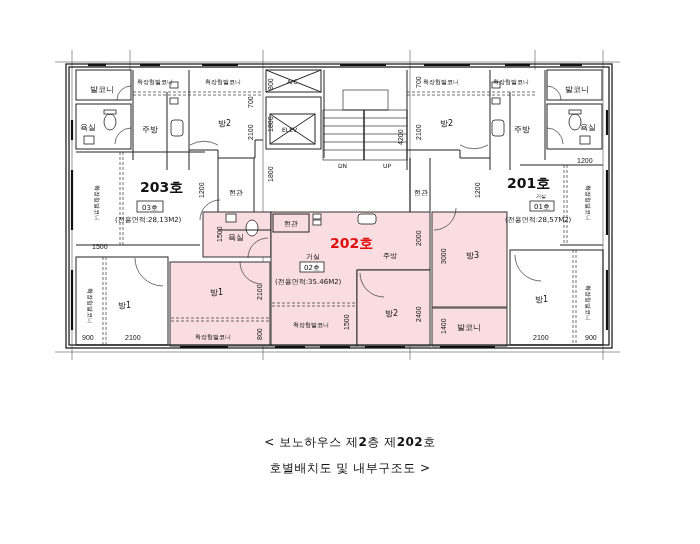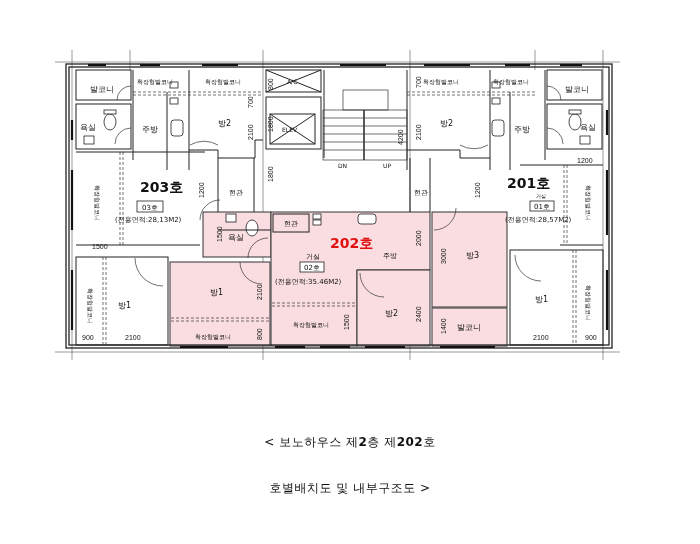--- a/index.html
+++ b/index.html
@@ -3,21 +3,21 @@
 <meta charset="utf-8">
 <style>
   html, body { margin:0; padding:0; background:#ffffff; }
   body { width:700px; height:544px; position:relative; overflow:hidden; font-family:"DejaVu Sans", sans-serif; }
   #plan { position:absolute; left:0; top:0; width:700px; height:380px; }
   .lbl { font-family:"DejaVu Sans", sans-serif; fill:#111; }
   .dim { font-family:"Liberation Sans", sans-serif; fill:#111; font-size:7px; }
   .caption { position:absolute; left:0; width:700px; text-align:center; font-family:"DejaVu Sans", sans-serif; font-size:12px; color:#111; letter-spacing:0.5px; }
   .caption b { font-weight:bold; }
   #cap1 { top:434px; }
-  #cap2 { top:480px; }
+  #cap2 { top:460px; }
 </style>
 </head>
 <body>
 
 <svg id="plan" viewBox="0 0 700 380" xmlns="http://www.w3.org/2000/svg">
 
   <g stroke="#555" stroke-width="0.6" fill="none">
     <line x1="55" y1="62" x2="620" y2="62"></line>
     <line x1="55" y1="352" x2="620" y2="352"></line>
     <line x1="72" y1="50" x2="72" y2="360"></line>

